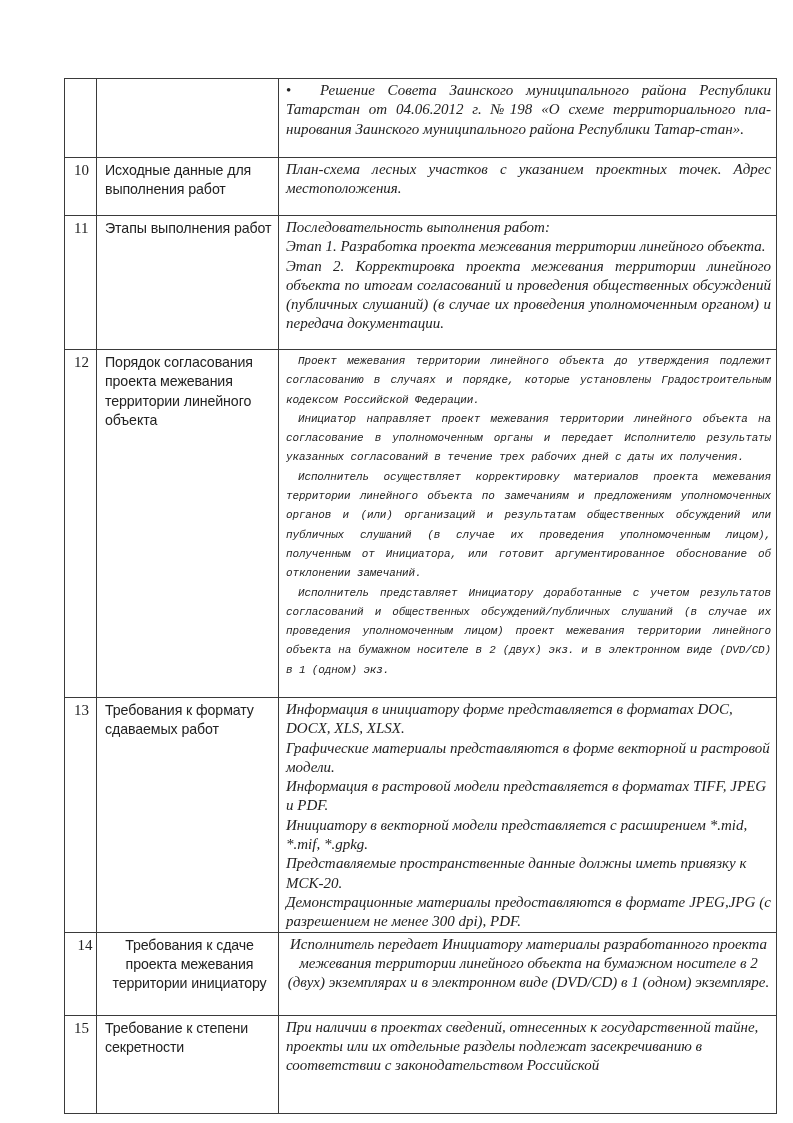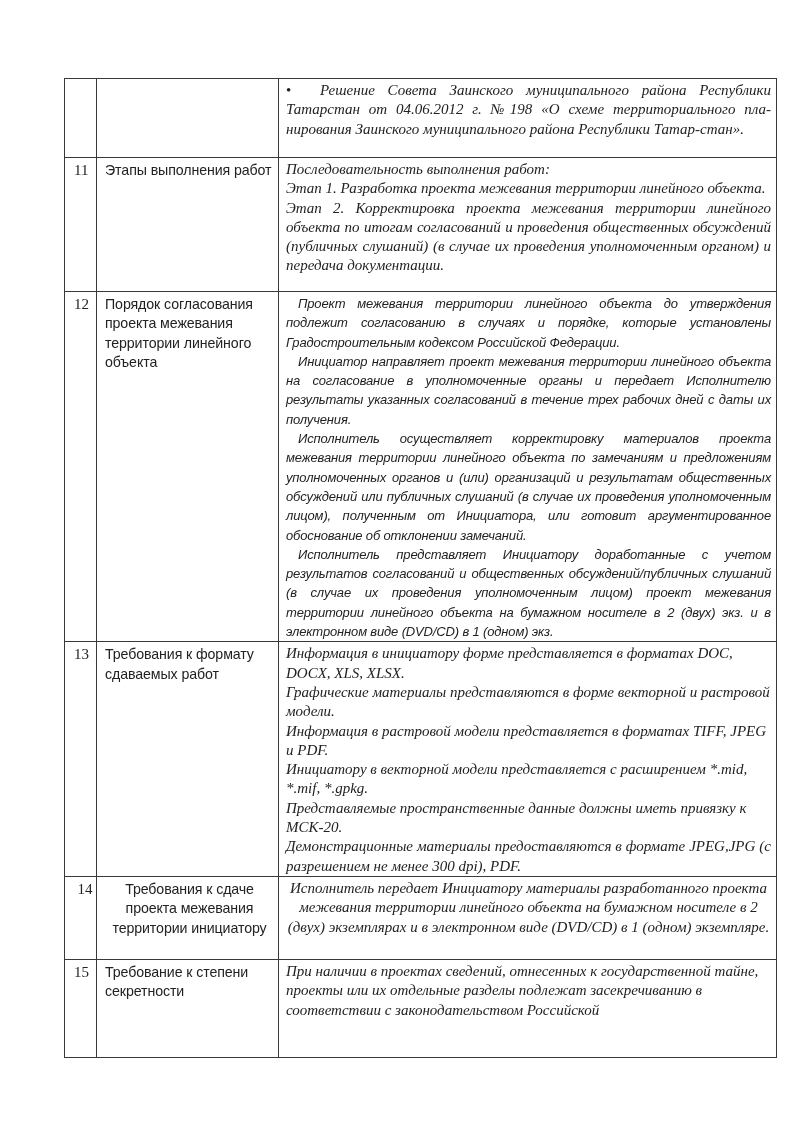--- a/index.html
+++ b/index.html
@@ -48,22 +48,22 @@
     font-style: italic;
     font-size: 15px;
     line-height: 19.3px;
     padding: 2px 5px 0 7px !important;
     color: #222;
   }
   .desc p { margin: 0; }
   .desc .j { text-align: justify; }
   .desc .ind { text-indent: 12px; }
   .desc.alt {
-    font-family: Liberation Sans, sans-serif;
-    font-size: 13px;
+    font-family: Liberation Mono, monospace;
+    font-size: 11px;
     letter-spacing: -0.15px;
   }
   .bullet-item { text-align: justify; }
   .bullet-item .bullet {
     font-style: normal;
     display: inline-block;
     width: 34px;
     text-indent: 0;
   }
   tr.r-9 td { height: 75px; }
@@ -86,37 +86,44 @@
     </colgroup>
     <tbody>
       <tr class="r-9">
         <td class="num"></td>
         <td class="name"></td>
         <td class="desc">
           <p class="bullet-item"><span class="bullet">•</span><span>Решение Совета Заинского муниципального района Республики Татарстан от 04.06.2012 г. №198 «О схеме территориального пла-нирования Заинского муниципального района Республики Татар-стан».</span></p>
         </td>
       </tr>
 
+      <tr class="r-10">
+        <td class="num">10</td>
+        <td class="name">Исходные данные для выполнения работ</td>
+        <td class="desc">
+          <p class="j">План-схема лесных участков с указанием проектных точек. Адрес местоположения.</p>
+        </td>
+      </tr>
 
       <tr class="r-11">
         <td class="num">11</td>
         <td class="name">Этапы выполнения работ</td>
         <td class="desc">
           <p>Последовательность выполнения работ:</p>
           <p>Этап 1. Разработка проекта межевания территории линейного объекта.</p>
           <p class="j">Этап 2. Корректировка проекта межевания территории линейного объекта по итогам согласований и проведения общественных обсуждений (публичных слушаний) (в случае их проведения уполномоченным органом) и передача документации.</p>
         </td>
       </tr>
 
       <tr class="r-12">
         <td class="num">12</td>
         <td class="name">Порядок согласования проекта межевания территории линейного объекта</td>
         <td class="desc alt">
           <p class="j ind">Проект межевания территории линейного объекта до утверждения подлежит согласованию в случаях и порядке, которые установлены Градостроительным кодексом Российской Федерации.</p>
-          <p class="j ind">Инициатор направляет проект межевания территории линейного объекта на согласование в уполномоченные органы и передает Исполнителю результаты указанных согласований в течение трех рабочих дней с даты их получения.</p>
+          <p class="j ind">Инициатор направляет проект межевания территории линейного объекта на согласование в уполномоченным органы и передает Исполнителю результаты указанных согласований в течение трех рабочих дней с даты их получения.</p>
           <p class="j ind">Исполнитель осуществляет корректировку материалов проекта межевания территории линейного объекта по замечаниям и предложениям уполномоченных органов и (или) организаций и результатам общественных обсуждений или публичных слушаний (в случае их проведения уполномоченным лицом), полученным от Инициатора, или готовит аргументированное обоснование об отклонении замечаний.</p>
           <p class="j ind">Исполнитель представляет Инициатору доработанные с учетом результатов согласований и общественных обсуждений/публичных слушаний (в случае их проведения уполномоченным лицом) проект межевания территории линейного объекта на бумажном носителе в 2 (двух) экз. и в электронном виде (DVD/CD) в 1 (одном) экз.</p>
         </td>
       </tr>
 
       <tr class="r-13">
         <td class="num">13</td>
         <td class="name">Требования к формату сдаваемых работ</td>
         <td class="desc">
           <p>Информация в инициатору форме представляется в форматах DOC, DOCX, XLS, XLSX.</p>

